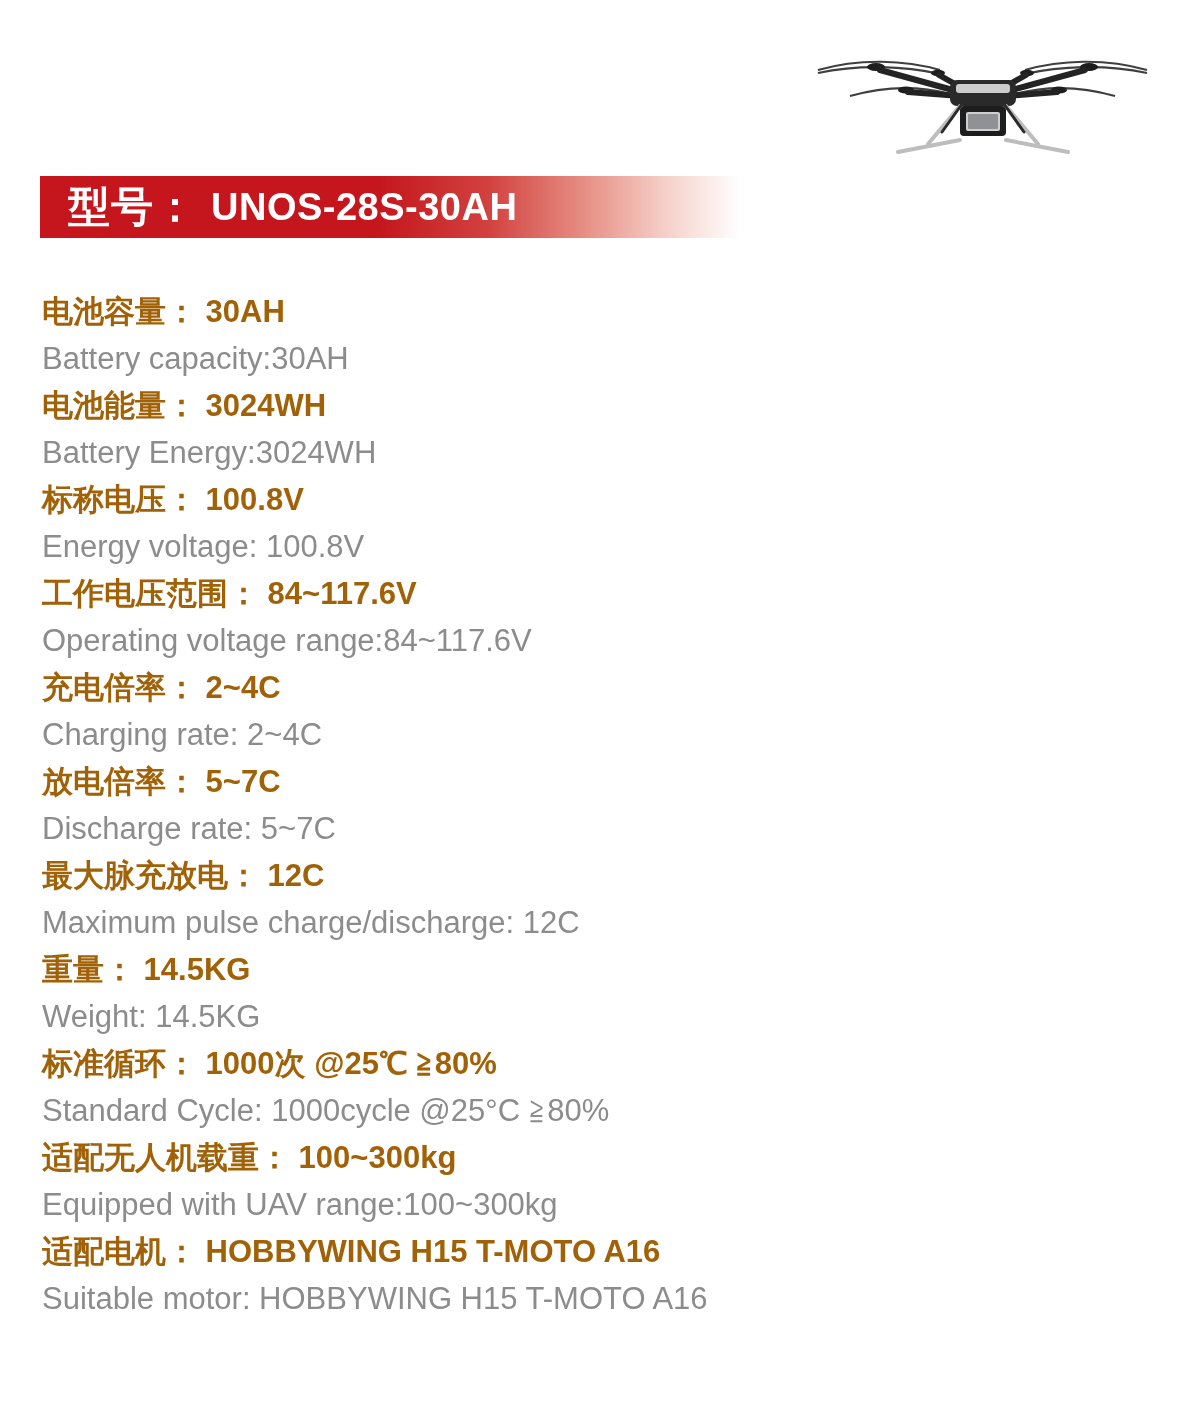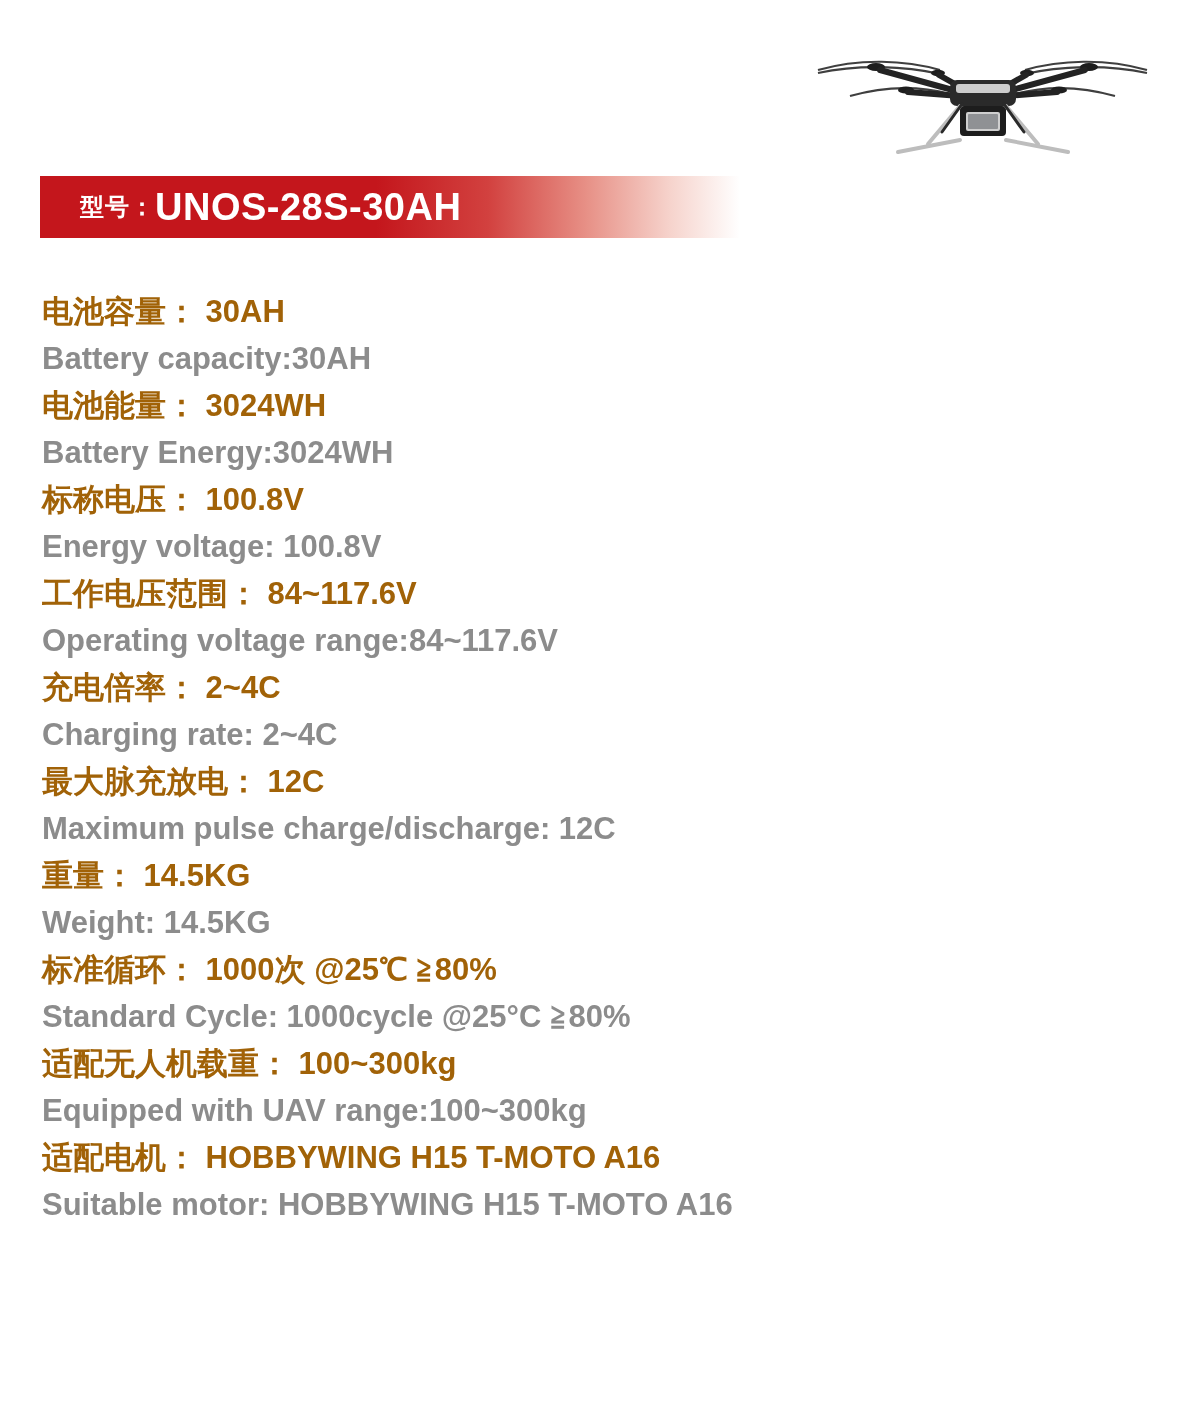--- a/index.html
+++ b/index.html
@@ -37,31 +37,31 @@
         #c4161c 48%,
         #d2413f 64%,
         #e79086 78%,
         #f6d3cc 90%,
         #ffffff 100%);
     display: flex;
     align-items: center;
   }
   .model-banner .label {
     color: #ffffff;
-    font-size: 24px;
+    font-size: 42px;
     font-weight: bold;
     letter-spacing: 1px;
-    padding-left: 40px;
+    padding-left: 28px;
   }
   .model-banner .value {
     color: #ffffff;
     font-size: 38px;
     font-weight: bold;
     letter-spacing: 0.5px;
-    margin-left: 0;
+    margin-left: 14px;
   }
 
   
   .specs {
     position: absolute;
     top: 288px;
     left: 42px;
     width: 1110px;
   }
   .spec-row {
@@ -70,21 +70,21 @@
     white-space: nowrap;
   }
   .spec-row.cn {
     color: #a16207;
     font-size: 31px;
     font-weight: bold;
   }
   .spec-row.en {
     color: #8c8c8c;
     font-size: 31px;
-    font-weight: bold;
+    font-weight: normal;
   }
 </style>
 </head>
 <body>
 
 <div class="drone-art">
   <svg viewBox="0 0 345 125" width="345" height="125">
 
     <g stroke="#2b2b2b" stroke-width="2.2" fill="none" opacity="0.9">
       <path d="M8 30 C50 18 95 20 130 30"></path>
@@ -154,20 +154,24 @@
   </div>
   <div>
     <p class="spec-row cn">工作电压范围： 84~117.6V</p>
     <p class="spec-row en">Operating voltage range:84~117.6V</p>
   </div>
   <div>
     <p class="spec-row cn">充电倍率： 2~4C</p>
     <p class="spec-row en">Charging rate: 2~4C</p>
   </div>
   <div>
+    <p class="spec-row cn">放电倍率： 5~7C</p>
+    <p class="spec-row en">Discharge rate: 5~7C</p>
+  </div>
+  <div>
     <p class="spec-row cn">最大脉充放电： 12C</p>
     <p class="spec-row en">Maximum pulse charge/discharge: 12C</p>
   </div>
   <div>
     <p class="spec-row cn">重量： 14.5KG</p>
     <p class="spec-row en">Weight: 14.5KG</p>
   </div>
   <div>
     <p class="spec-row cn">标准循环： 1000次 @25℃ ≧80%</p>
     <p class="spec-row en">Standard Cycle: 1000cycle @25°C ≧80%</p>

